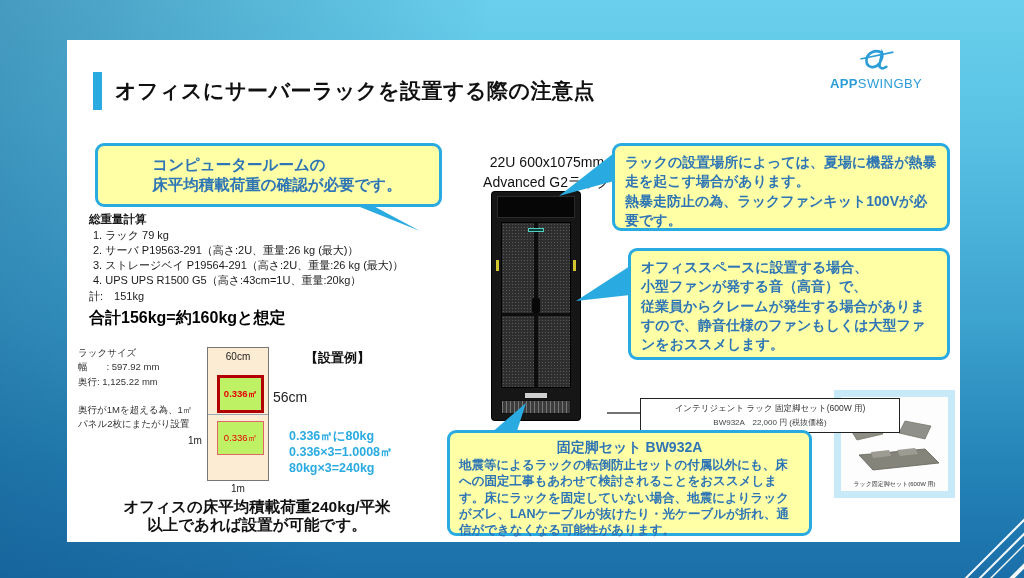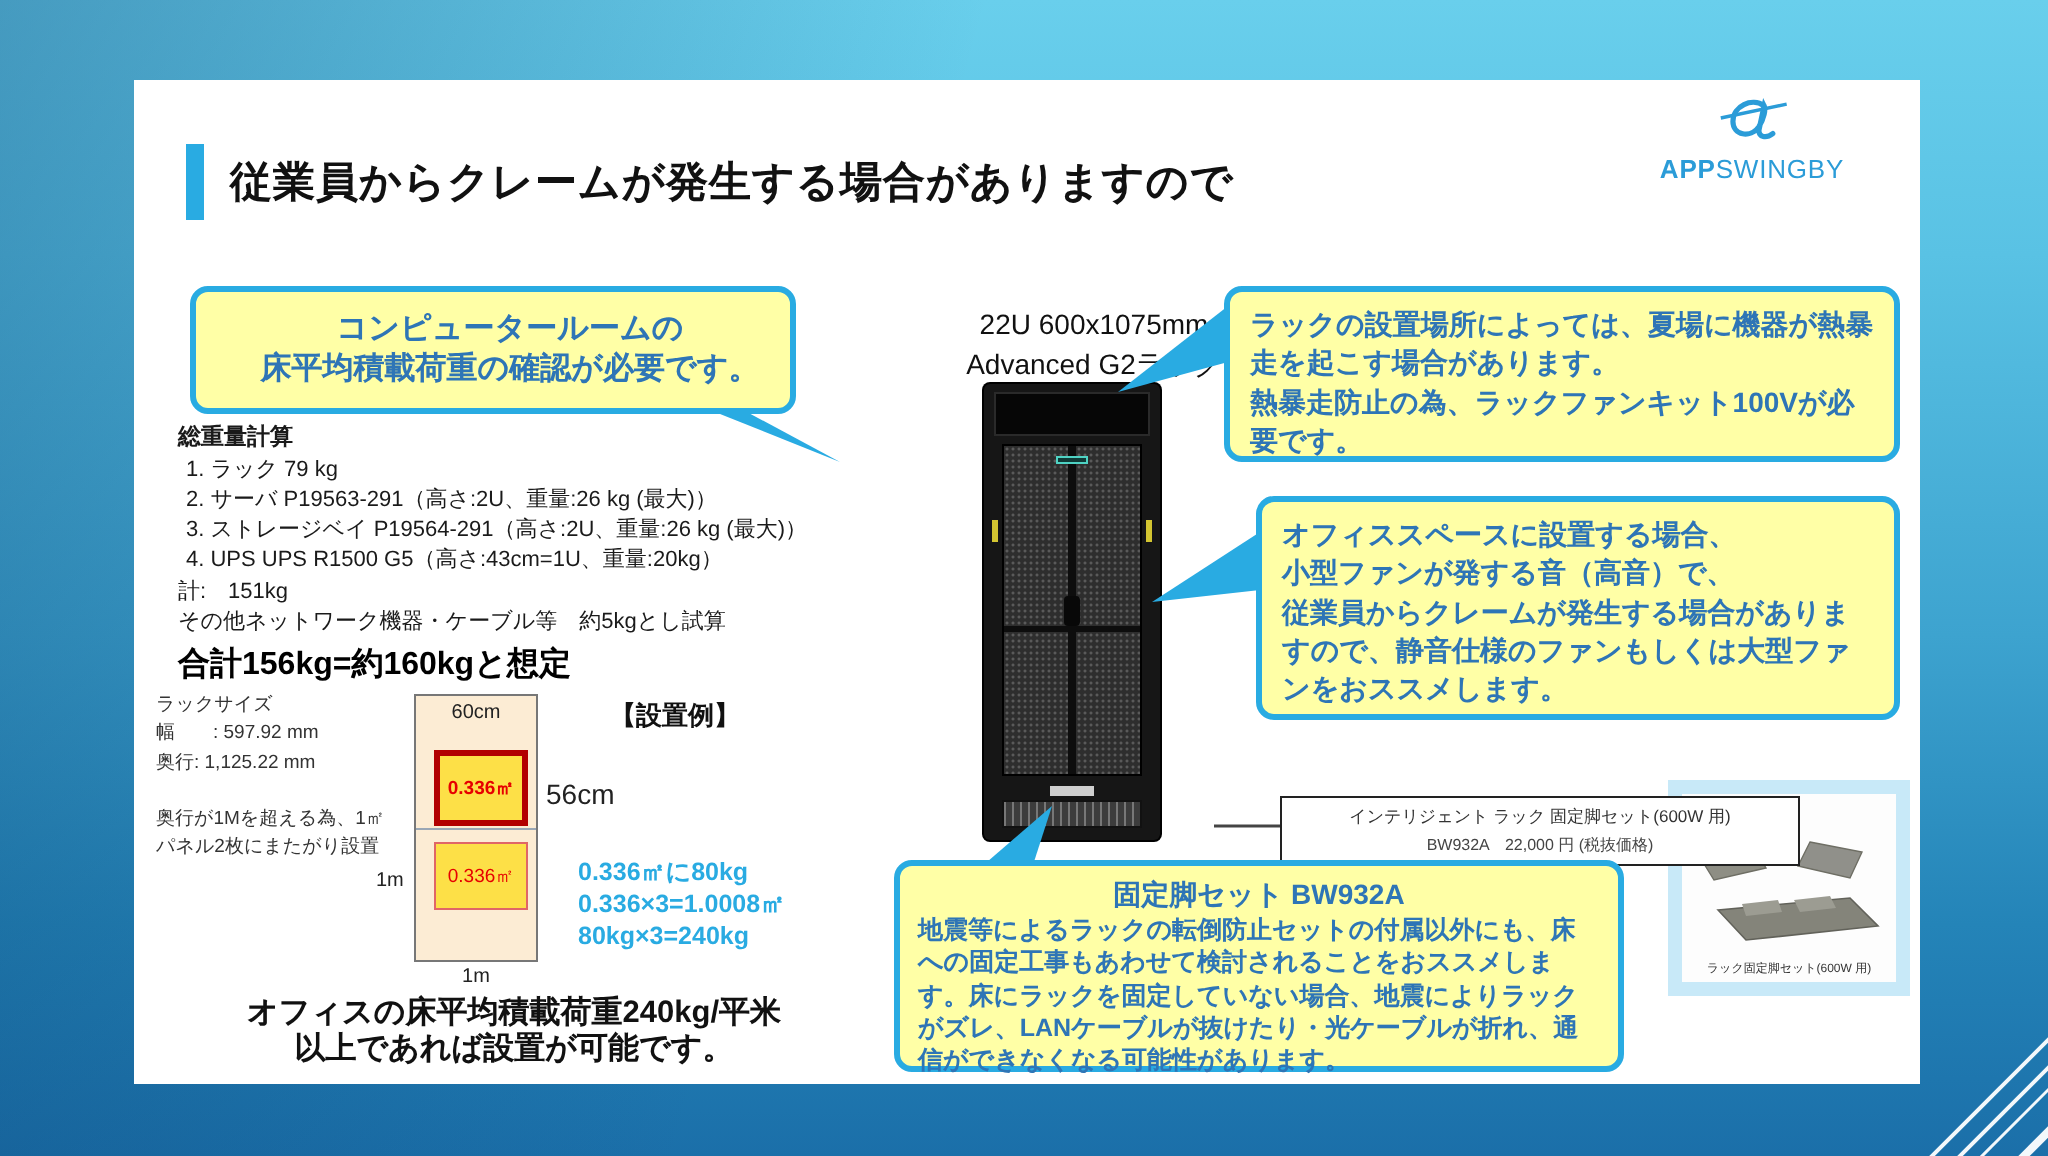--- a/index.html
+++ b/index.html
@@ -28,42 +28,42 @@
   .logo { position:absolute; right:32px; top:6px; width:104px; text-align:center; }
   .logo-brand { font-size:13px; color:#2b9cd8; letter-spacing:0.4px; }
   .logo-brand b { font-weight:bold; }
 
   
   .callout {
     position:absolute; background:#ffffa6; border:3px solid #29abe2; border-radius:9px;
     color:#2e75b6; font-weight:bold; z-index:2;
   }
   .callout .body { white-space:pre-line; }
-  .c1 { left:28px; top:103px; width:303px; height:64px; display:flex; align-items:center; justify-content:center; text-align:center; font-size:15.5px; line-height:1.3;padding-left:17px; }
+  .c1 { left:28px; top:103px; width:347px; height:64px; display:flex; align-items:center; justify-content:center; font-size:15.5px; line-height:1.3;padding-left:17px; }
   .c2 { left:545px; top:103px; width:338px; height:88px; padding:7px 10px; font-size:14px; line-height:1.38; }
   .c3 { left:561px; top:208px; width:322px; height:112px; padding:7px 10px; font-size:14px; line-height:1.38; }
   .c4 { left:380px; top:390px; width:365px; height:106px; padding:5px 9px; font-size:12.5px; line-height:1.3; }
   .c4 .callout-title { text-align:center; font-size:14px; margin-bottom:1px; }
 
   .tails { position:absolute; left:0; top:0; width:893px; height:502px; z-index:1; }
 
   
   .weight { position:absolute; left:22px; top:172px; width:372px; font-size:11px; color:#1a1a1a; line-height:1.38; }
   .weight .hd { font-weight:bold; font-size:11.5px; }
   .weight .it { padding-left:4px; }
   .weight .total { font-weight:bold; font-size:16px; margin-top:3px; color:#000; }
 
   
   .racksize { position:absolute; left:11px; top:306px; font-size:9.5px; color:#333; line-height:1.5; white-space:pre-line; }
 
   
   .diagram { position:absolute; left:140px; top:307px; width:62px; height:134px; background:#fcecd4; border:1px solid #777; }
   .diagram .divider { position:absolute; left:0; right:0; top:66px; border-top:1px solid #9aa7b5; }
   .dg-60 { position:absolute; left:0; right:0; top:3px; text-align:center; font-size:10px; color:#222; }
-  .sq { position:absolute; display:flex; align-items:center; justify-content:center; font-size:9.5px; color:#e60000; background:#fde047; }
+  .sq { position:absolute; display:flex; align-items:center; justify-content:center; font-size:9.5px; color:#e60000; background:#bef264; }
   .sq1 { left:9px; top:27px; width:47px; height:38px; border:3px solid #b20000; font-weight:bold; }
   .sq2 { left:9px; top:73px; width:47px; height:34px; border:1px solid #e06666; }
   .lbl-56 { position:absolute; left:206px; top:349px; font-size:14px; color:#222; }
   .lbl-1m-side { position:absolute; left:121px; top:395px; font-size:10px; color:#222; }
   .lbl-1m-bottom { position:absolute; left:158px; top:443px; width:26px; text-align:center; font-size:10px; color:#222; }
   .lbl-example { position:absolute; left:238px; top:309px; font-size:13px; font-weight:bold; color:#111; }
   .calc-blue { position:absolute; left:222px; top:388px; font-size:12.5px; color:#29abe2; line-height:1.28; white-space:pre-line; font-weight:bold; }
 
   
   .conclusion { position:absolute; left:14px; top:458px; width:352px; text-align:center; font-size:15.5px; font-weight:bold; color:#111; line-height:1.15; }
@@ -117,21 +117,21 @@
     <svg class="tails" viewBox="0 0 893 502">
       <polygon points="273,148 288,165 353,191" fill="#29abe2"></polygon>
       <polygon points="547,113 547,141 492,156" fill="#29abe2"></polygon>
       <polygon points="563,226 563,255 509,261" fill="#29abe2"></polygon>
       <polygon points="423,394 449,394 459,363" fill="#29abe2"></polygon>
       <line x1="540" y1="373" x2="574" y2="373" stroke="#444" stroke-width="1.5"></line>
     </svg>
 
     <div class="title-row">
       <div class="title-bar"></div>
-      <div class="title-text">従業員からクレームが発生する場合がありますので</div>
+      <div class="title-text">オフィスにサーバーラックを設置する際の注意点</div>
     </div>
 
     <div class="logo">
       <svg width="44" height="26" viewBox="0 0 48 30">
         <path d="M31 8 C24 3 13 8 13 17 C13 25 23 27 28 20 C31 15 32 10 31 8 L28 22 C28 26 32 27 36 24" stroke="#2b9cd8" stroke-width="3" fill="none" stroke-linecap="round"></path>
         <line x1="6" y1="15" x2="44" y2="7" stroke="#2b9cd8" stroke-width="2"></line>
       </svg>
       <div class="logo-brand"><b>APP</b><span>SWINGBY</span></div>
     </div>
 
@@ -140,21 +140,20 @@
 床平均積載荷重の確認が必要です。</div>
     </div>
 
     <div class="weight">
       <div class="hd">総重量計算</div>
       <div class="it">1.  ラック 79 kg</div>
       <div class="it">2.  サーバ P19563-291（高さ:2U、重量:26 kg (最大)）</div>
       <div class="it">3.  ストレージベイ P19564-291（高さ:2U、重量:26 kg (最大)）</div>
       <div class="it">4.  UPS UPS R1500 G5（高さ:43cm=1U、重量:20kg）</div>
       <div>計:　151kg</div>
-      <div>その他ネットワーク機器・ケーブル等　約5kgとし試算</div>
       <div class="total">合計156kg=約160kgと想定</div>
     </div>
 
     <div class="racksize">ラックサイズ
 幅　　: 597.92 mm
 奥行: 1,125.22 mm
 
 奥行が1Mを超える為、1㎡
 パネル2枚にまたがり設置</div>
 

